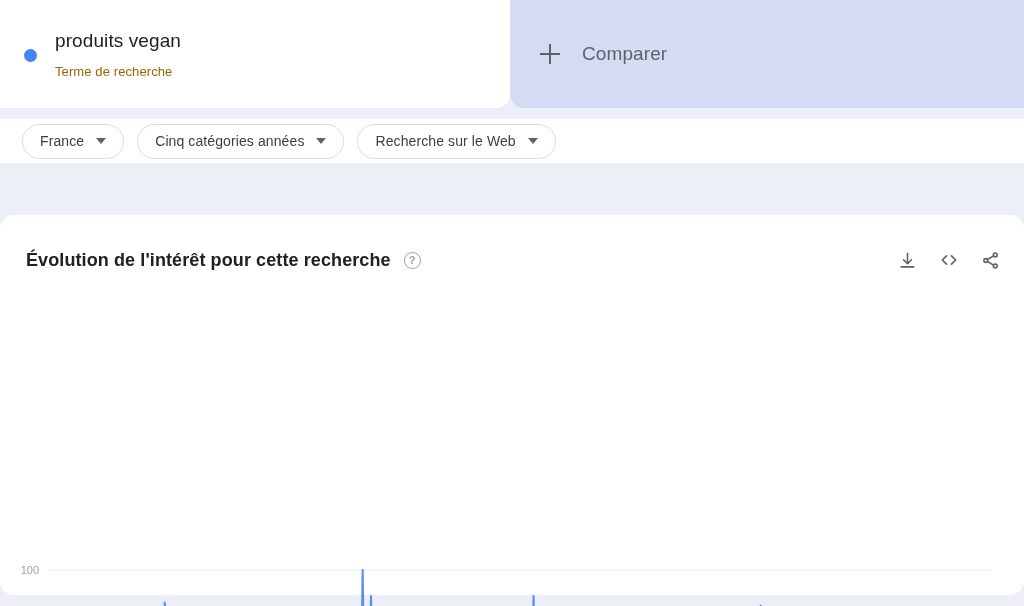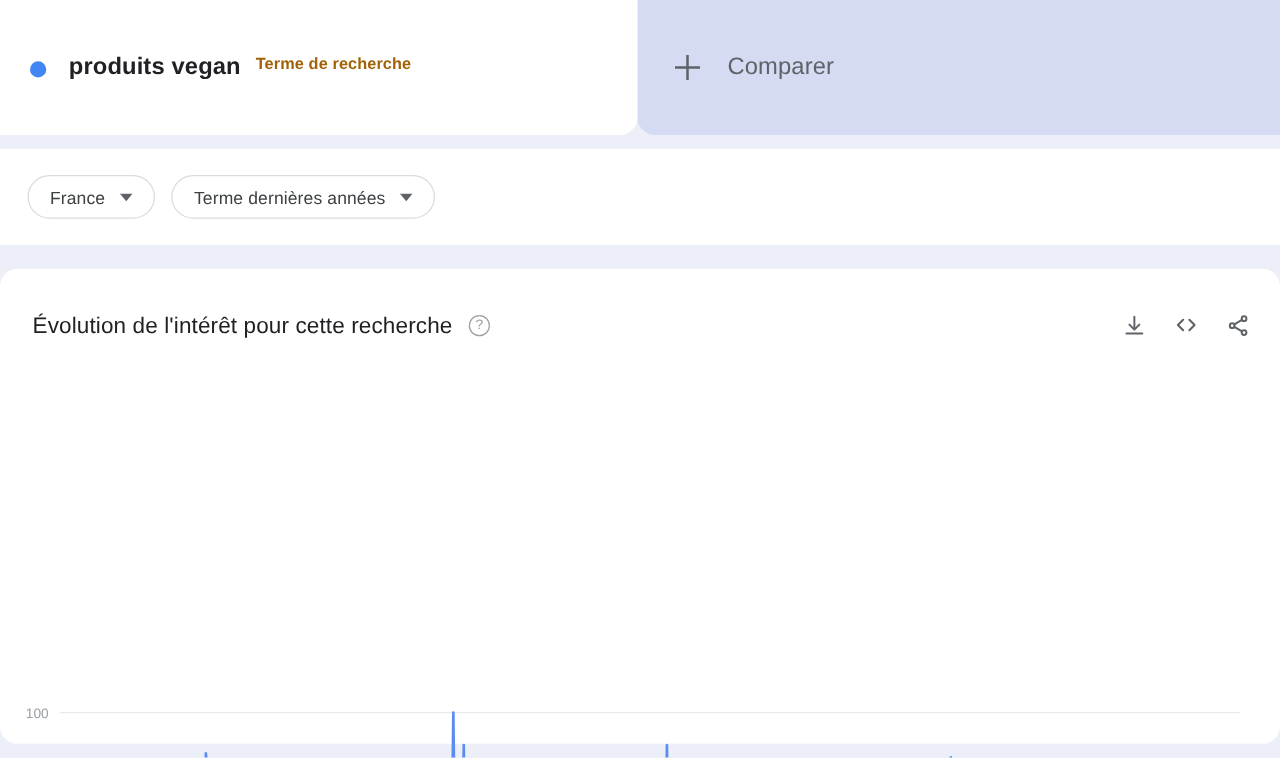--- a/index.html
+++ b/index.html
@@ -19,21 +19,21 @@
     background: #ffffff;
     border-radius: 0 0 14px 0;
     display: flex; align-items: center;
     padding-left: 24px;
     position: relative;
   }
   .term-dot {
     width: 13px; height: 13px; border-radius: 50%;
     background: #4285f4; flex: 0 0 auto; margin-right: 18px; margin-top: 2px;
   }
-  .term-text { display: flex; flex-direction: row; gap: 12px; font-weight: bold; }
+  .term-text { display: flex; flex-direction: column; gap: 12px; }
   .term-title { font-size: 19px; color: #202124; letter-spacing: .1px; }
   .term-sub { font-size: 13px; color: #a16207; letter-spacing: .1px; }
 
   .compare-card {
     width: 514px; height: 108px;
     background: #d5dbf2;
     border-radius: 0 0 0 14px;
     display: flex; align-items: center;
     padding-left: 30px;
     cursor: pointer;
@@ -43,21 +43,21 @@
   }
   .plus-icon:before, .plus-icon:after {
     content: ""; position: absolute; background: #5f6368;
   }
   .plus-icon:before { left: 0; top: 9px; width: 20px; height: 2px; }
   .plus-icon:after { top: 0; left: 9px; height: 20px; width: 2px; }
   .compare-label { font-size: 19px; color: #5f6368; letter-spacing: .1px; }
 
   
   .filter-bar {
-    position: absolute; left: 0; top: 119px; width: 1024px; height: 77px;
+    position: absolute; left: 0; top: 119px; width: 1024px; height: 44px;
     background: #ffffff;
     display: flex; align-items: center; gap: 13px;
     padding-left: 22px;
   }
   .chip {
     height: 35px; border: 1px solid #dadce0; border-radius: 18px;
     display: inline-flex; align-items: center; gap: 12px;
     padding: 0 17px; background: #fff; cursor: pointer;
   }
   .chip-label { font-size: 14px; color: #3c4043; letter-spacing: .1px; white-space: nowrap; }
@@ -66,21 +66,21 @@
     border-top: 6px solid #5f6368; flex: 0 0 auto;
   }
 
   
   .chart-card {
     position: absolute; left: 0; top: 215px; width: 1024px; height: 380px;
     background: #ffffff; border-radius: 14px;
   }
   .chart-head {
     position: absolute; left: 26px; top: 28px; right: 24px; height: 34px;
-    display: flex; align-items: center; justify-content: space-between;
+    display: flex; align-items: center; justify-content: space-between; font-weight: bold;
   }
   .chart-title-wrap { display: flex; align-items: center; gap: 13px; }
   .chart-title { font-size: 18px; color: #202124; letter-spacing: .1px; }
   .help-icon {
     width: 17px; height: 17px; border: 1.4px solid #9aa0a6; border-radius: 50%;
     color: #9aa0a6; font-size: 11px; line-height: 15px; text-align: center; cursor: pointer;
   }
   .head-actions { display: flex; align-items: center; gap: 22px; }
   .act { cursor: pointer; display: flex; align-items: center; }
   .act svg { display: block; }
@@ -116,21 +116,25 @@
     </div>
 
   </div>
 
   <div class="filter-bar">
     <div class="chip">
       <span class="chip-label">France</span>
       <span class="caret"></span>
     </div>
     <div class="chip">
-      <span class="chip-label">Terme dernières années</span>
+      <span class="chip-label">Cinq catégories années</span>
+      <span class="caret"></span>
+    </div>
+    <div class="chip">
+      <span class="chip-label">Recherche sur le Web</span>
       <span class="caret"></span>
     </div>
   </div>
 
   <div class="chart-card">
 
     <div class="chart-head">
       <div class="chart-title-wrap">
         <span class="chart-title">Évolution de l'intérêt pour cette recherche</span>
         <span class="help-icon">?</span>

